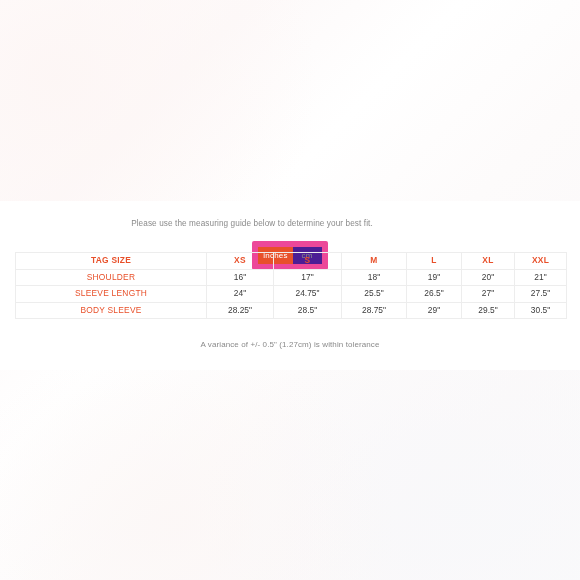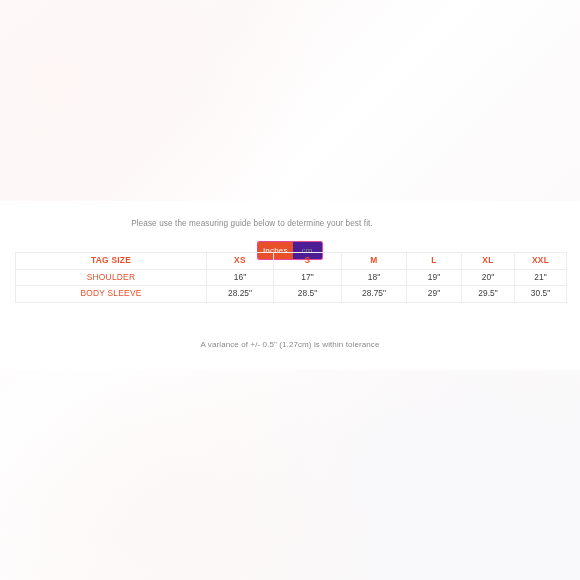--- a/index.html
+++ b/index.html
@@ -65,21 +65,21 @@
   .unit-toggle {
     position: absolute;
     left: 0;
     top: 40px;
     width: 580px;
     display: flex;
     justify-content: center;
   }
   .unit-toggle-inner {
     display: flex;
-    border: 1px solid #ec4899;
+    border: 6px solid #ec4899;
     border-radius: 2px;
     overflow: hidden;
     height: 17px;
   }
   .unit-seg {
     display: flex;
     align-items: center;
     justify-content: center;
     min-width: 29px;
     padding: 0 5px;
@@ -205,20 +205,29 @@
           <tr>
             <td class="row-label">SHOULDER</td>
             <td>16"</td>
             <td>17"</td>
             <td>18"</td>
             <td>19"</td>
             <td>20"</td>
             <td>21"</td>
           </tr>
           <tr>
+            <td class="row-label">SLEEVE LENGTH</td>
+            <td>24"</td>
+            <td>24.75"</td>
+            <td>25.5"</td>
+            <td>26.5"</td>
+            <td>27"</td>
+            <td>27.5"</td>
+          </tr>
+          <tr>
             <td class="row-label">BODY SLEEVE</td>
             <td>28.25"</td>
             <td>28.5"</td>
             <td>28.75"</td>
             <td>29"</td>
             <td>29.5"</td>
             <td>30.5"</td>
           </tr>
         </tbody>
       </table>

